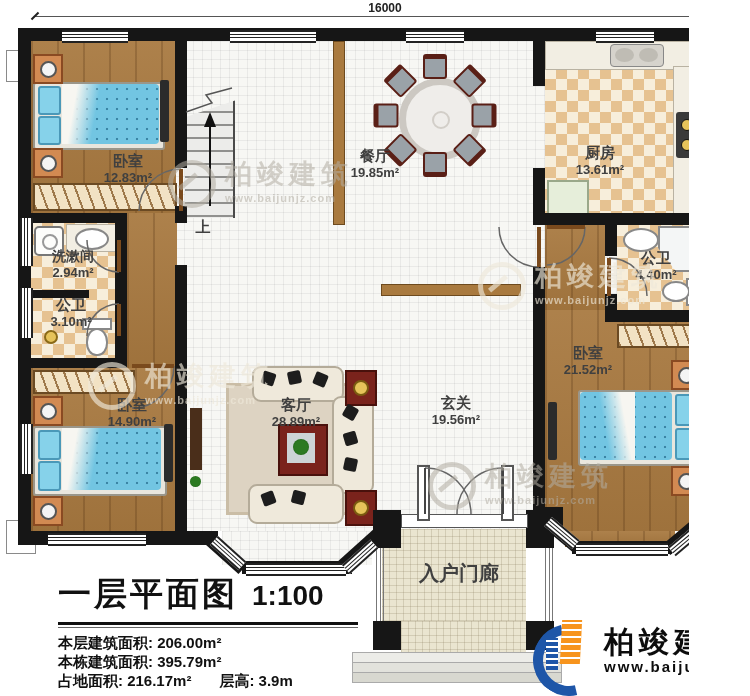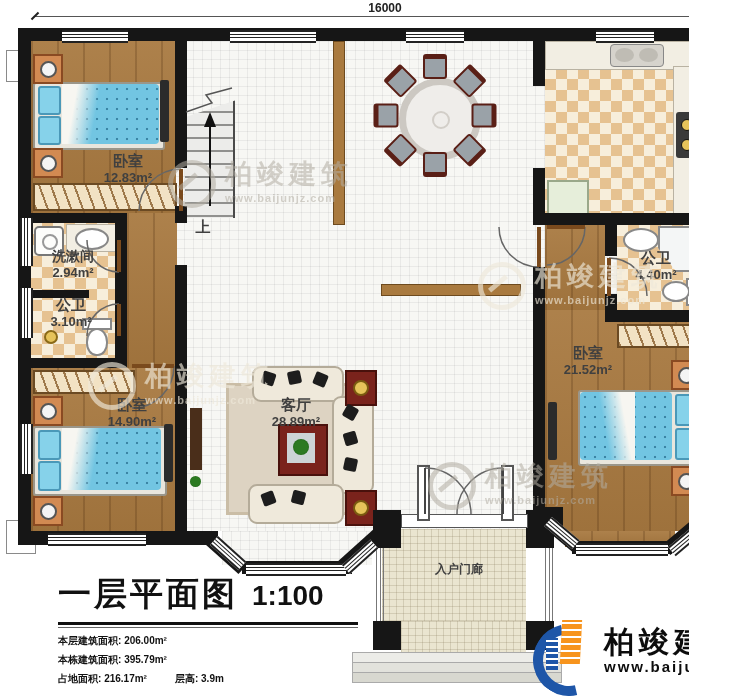--- a/index.html
+++ b/index.html
@@ -60,21 +60,21 @@
   #stairs{position:absolute;left:185px;top:98px;width:48px;height:120px;z-index:12;
         background:repeating-linear-gradient(to bottom,#90908e 0 2px,#ececea 2px 13px);
         border-right:2px solid #4a4a4a;clip-path:polygon(0 16%,100% 2%,100% 100%,0 100%);}
   .ptn{position:absolute;background:#a97a3f;border:1px solid #6d4a1e;z-index:25;}
   #title-block{position:absolute;left:58px;top:572px;width:300px;z-index:90;}
   #title-block .trow{display:flex;align-items:baseline;gap:14px;}
   #title-block .tt{font-size:33px;font-weight:900;letter-spacing:3px;}
   #title-block .ts{font-size:28px;font-weight:bold;}
   #title-block .ul1{height:3px;background:#111;margin-top:5px;}
   #title-block .ul2{height:1px;background:#666;margin-top:2px;margin-bottom:6px;}
-  #title-block .irow{font-size:10px;font-weight:bold;margin-top:5px;display:flex;gap:28px;}
+  #title-block .irow{font-size:15px;font-weight:bold;display:flex;gap:28px;}
   #brand{position:absolute;left:533px;top:614px;display:flex;align-items:center;gap:9px;z-index:90;}
   #brand .mark{position:relative;width:62px;height:72px;flex:0 0 auto;}
   #brand .swoosh{position:absolute;left:0;top:10px;width:52px;height:52px;border-radius:50%;
         border:10px solid transparent;border-left-color:#1e56a8;border-bottom-color:#1e56a8;transform:rotate(32deg);}
   #brand .bldgo{position:absolute;left:28px;top:6px;width:20px;height:44px;background:#f7941d;transform:skewX(-3deg);
         background-image:repeating-linear-gradient(0deg,transparent 0 5px,#fff 5px 7px);}
   #brand .bldgb{position:absolute;left:13px;top:24px;width:12px;height:32px;background:#1e56a8;
         background-image:repeating-linear-gradient(0deg,transparent 0 4px,#fff 4px 6px);}
   #brand .bname{font-size:30px;font-weight:900;letter-spacing:5px;color:#0c0c0c;line-height:1.1;}
   #brand .burl{font-size:15px;font-weight:bold;letter-spacing:2px;color:#0c0c0c;}
@@ -332,46 +332,58 @@
       <line x1="210" y1="206" x2="210" y2="124" stroke="#111" stroke-width="2"></line>
       <polygon points="210,112 204,127 216,127" fill="#111"></polygon>
     </g>
     <polyline points="186,112 212,103 206,95 232,88" stroke="#555" stroke-width="1.5" fill="none"></polyline>
   </svg>
 
   <div class="lab" style="left:83px;top:152px;width:90px;">
     <span class="nm">卧室</span>
     <span class="ar">12.83m²</span>
   </div>
+  <div class="lab" style="left:330px;top:147px;width:90px;">
+    <span class="nm">餐厅</span>
+    <span class="ar">19.85m²</span>
+  </div>
+  <div class="lab" style="left:555px;top:144px;width:90px;">
+    <span class="nm">厨房</span>
+    <span class="ar">13.61m²</span>
+  </div>
   <div class="lab" style="left:34px;top:248px;width:78px;">
     <span class="nm" style="font-size:14px;">洗漱间</span>
     <span class="ar">2.94m²</span>
   </div>
   <div class="lab" style="left:32px;top:296px;width:78px;">
     <span class="nm">公卫</span>
     <span class="ar">3.10m²</span>
   </div>
   <div class="lab" style="left:612px;top:249px;width:88px;">
     <span class="nm">公卫</span>
     <span class="ar">4.40m²</span>
   </div>
   <div class="lab" style="left:87px;top:396px;width:90px;">
     <span class="nm">卧室</span>
     <span class="ar">14.90m²</span>
   </div>
   <div class="lab" style="left:251px;top:396px;width:90px;">
     <span class="nm">客厅</span>
     <span class="ar">28.89m²</span>
   </div>
+  <div class="lab" style="left:411px;top:394px;width:90px;">
+    <span class="nm">玄关</span>
+    <span class="ar">19.56m²</span>
+  </div>
   <div class="lab" style="left:543px;top:344px;width:90px;">
     <span class="nm">卧室</span>
     <span class="ar">21.52m²</span>
   </div>
   <div class="lab" style="left:398px;top:562px;width:122px;">
-    <span class="nm" style="font-size:12px;">入户门廊</span>
+    <span class="nm" style="font-size:20px;">入户门廊</span>
   </div>
 
   <div class="wm wm-gray" style="left:168px;top:160px;">
     <span class="ring">
         <i></i>
       </span>
     <span><span class="t1">柏竣建筑</span><br>
     <span class="t2">www.baijunjz.com</span></span>
   </div>
   <div class="wm wm-light" style="left:478px;top:262px;">

